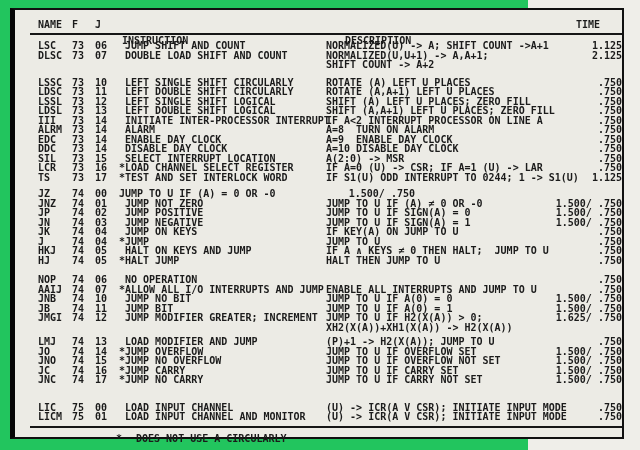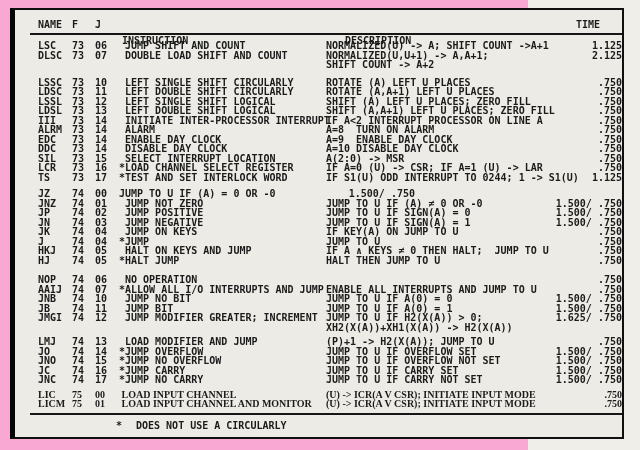--- a/index.html
+++ b/index.html
@@ -2,21 +2,21 @@
 <html><head>
 <meta charset="utf-8">
 <style>
   html,body{margin:0;padding:0;}
   body{
     width:640px;height:450px;
     background:#efeee9;
     font-family:"DejaVu Sans Mono","Liberation Mono",monospace;
     overflow:hidden;
   }
-  .page{position:relative;width:528px;height:450px;background:#f9a8d4;}
+  .page{position:relative;width:528px;height:450px;background:#22c55e;}
   .frame{
     position:absolute;left:10px;top:8px;width:614px;height:431px;
     border:2px solid #101010;border-left:5px solid #060606;
     background:#ecebe5;box-sizing:border-box;
   }
   .content{position:absolute;left:0;top:0;width:640px;color:#1b1b1b;}
   .row,.hrow{display:flex;align-items:flex-start;height:9.5px;line-height:9.5px;
     font-size:10px;font-weight:bold;}
   .hrow{margin-top:19px;height:11px;line-height:11px;}
   .row span,.hrow span{flex:0 0 auto;white-space:pre;display:block;}
@@ -31,21 +31,21 @@
   .h-time{padding-left:36px;box-sizing:border-box;text-align:left;}
   .rule{margin-left:30px;width:592px;height:0;border-top:2px solid #161616;}
   .rule-top{margin-top:3px;}
   .rule-bottom{margin-top:4px;}
   .group{margin-top:0;}
   .g1{margin-top:6px;}
   .g2{margin-top:8px;}
   .g3{margin-top:7px;}
   .g4{margin-top:10px;}
   .g5{margin-top:5px;}
-  .g6{margin-top:5px;font-family:Liberation Serif, serif;}
+  .g6{margin-top:18px;}
   .footnote{display:flex;margin-top:6px;font-size:10px;font-weight:bold;
     line-height:10px;}
   .fn-marker{margin-left:116px;width:20px;white-space:pre;}
   .fn-text{white-space:pre;}
 </style>
 </head>
 <body>
 
 <div class="page">
   <div class="frame"></div>

